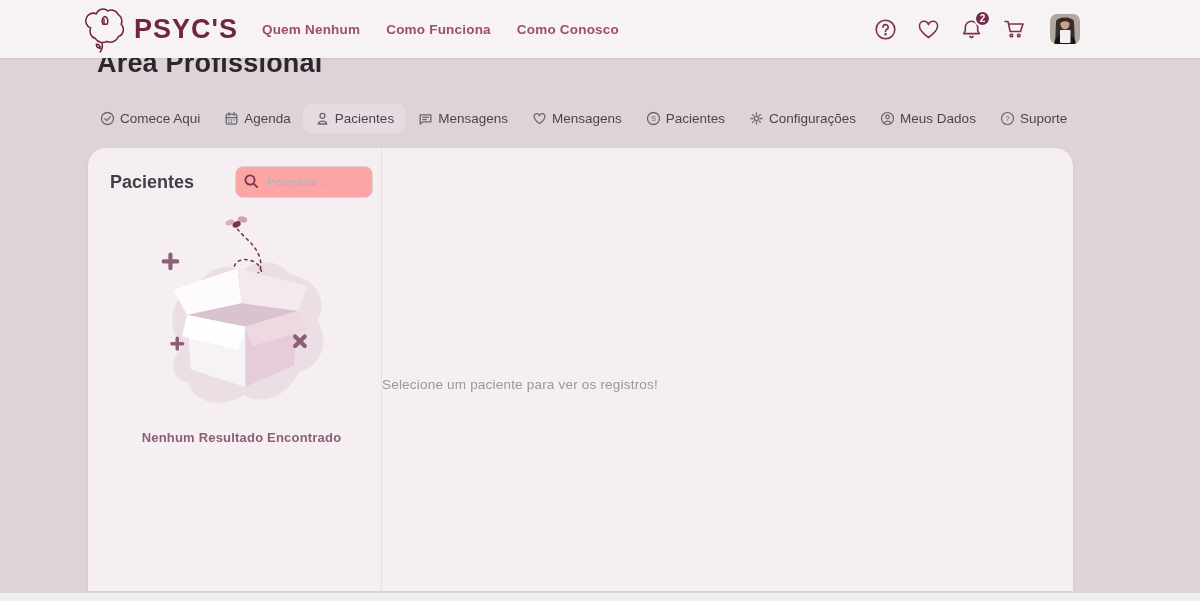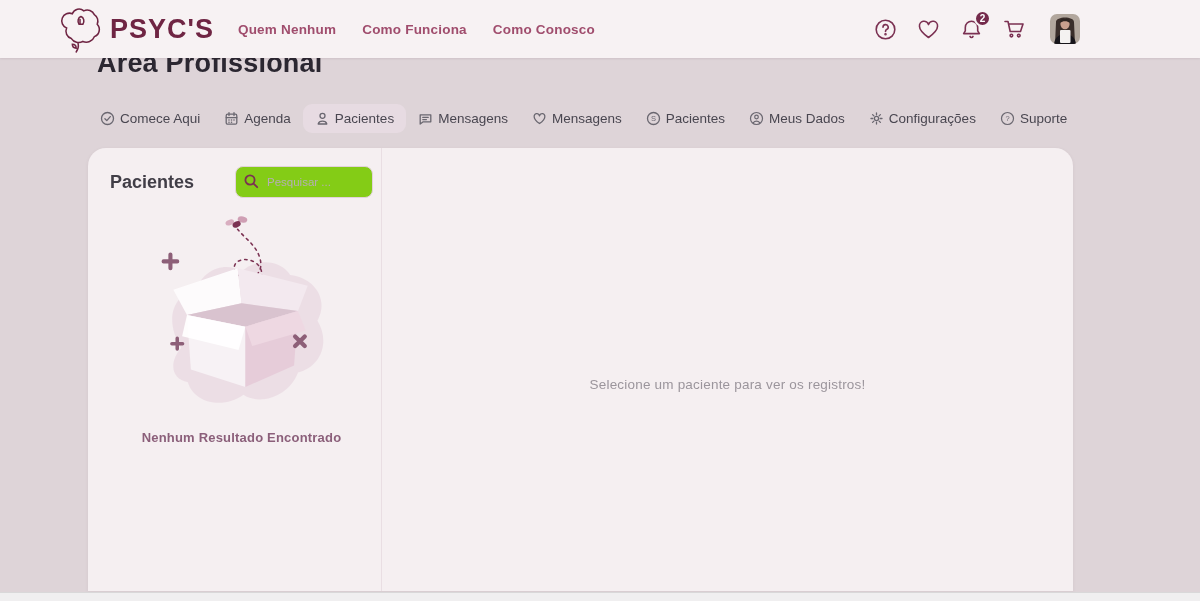--- a/index.html
+++ b/index.html
@@ -23,21 +23,21 @@
   body{
     font-family:"Liberation Sans", sans-serif;
     background:var(--page-bg);
     position:relative;
   }
   
   .header{
     position:fixed;top:0;left:0;width:1200px;height:58px;
     background:var(--header-bg);
     display:flex;align-items:center;
-    padding:0 120px 0 58px;
+    padding:0 120px 0 82px;
     z-index:10;
     box-shadow:0 1px 2px rgba(60,40,50,.10);
   }
   .logo{display:flex;align-items:center;gap:8px;cursor:pointer;}
   .logo-text{
     font-size:27px;font-weight:800;color:var(--brand);letter-spacing:1px;
   }
   .main-nav{display:flex;align-items:center;gap:26px;margin-left:24px;}
   .main-nav a{
     text-decoration:none;color:var(--nav-link);
@@ -85,33 +85,33 @@
     width:294px;border-right:1px solid var(--divider);
     padding:18px 8px 0 22px;flex-shrink:0;
   }
   .panel-head{display:flex;align-items:center;justify-content:space-between;}
   .panel-title{font-size:18px;font-weight:600;color:#413e47;}
   .searchbox{
     position:relative;width:138px;height:32px;
   }
   .searchbox input{
     width:100%;height:100%;border:1px solid var(--search-border);
-    border-radius:8px;background:#84cc16;outline:none;
+    border-radius:8px;background:#fca5a5;outline:none;
     padding:0 8px 0 31px;font-size:11.5px;color:#5a525a;
     font-family:"Liberation Sans", sans-serif;
   }
   .searchbox input::placeholder{color:#b5aeb4;}
   .searchbox .sicon{position:absolute;left:8px;top:7px;}
   .empty-state{margin-top:4px;text-align:center;}
   .empty-caption{
     margin-top:2px;font-size:13px;font-weight:700;color:var(--empty-text);
     letter-spacing:.2px;
   }
   .main-area{
-    flex:1;display:flex;align-items:center;justify-content:center;
+    flex:1;display:flex;align-items:center;
     padding-top:30px;
   }
   .main-message{font-size:13.5px;color:var(--muted-text);letter-spacing:.2px;}
   
   .bottom-strip{
     position:fixed;left:0;bottom:0;width:1200px;height:9px;
     background:#f0eff0;border-top:1px solid #d9d8d9;z-index:20;
   }
 </style>
 </head>
@@ -229,36 +229,36 @@
     <span class="ticon">
       <svg width="15" height="15" viewBox="0 0 15 15" fill="none" stroke="#6a6770" stroke-width="1.3">
         <circle cx="7.5" cy="7.5" r="6"></circle>
         <text x="7.5" y="10.2" text-anchor="middle" font-size="7.5" stroke="none" fill="#6a6770" font-family="Liberation Sans, sans-serif">S</text>
       </svg>
     </span>
     <span>Pacientes</span>
   </div>
   <div class="tab">
     <span class="ticon">
+      <svg width="15" height="15" viewBox="0 0 15 15" fill="none" stroke="#6a6770" stroke-width="1.3" stroke-linecap="round">
+        <circle cx="7.5" cy="7.5" r="2.1"></circle>
+        <path d="M7.5 2 v1.8 M7.5 11.2 v1.8 M2 7.5 h1.8 M11.2 7.5 h1.8 M3.6 3.6 l1.3 1.3 M10.1 10.1 l1.3 1.3 M11.4 3.6 l-1.3 1.3 M4.9 10.1 l-1.3 1.3"></path>
+      </svg>
+    </span>
+    <span>Configurações</span>
+  </div>
+  <div class="tab">
+    <span class="ticon">
       <svg width="15" height="15" viewBox="0 0 15 15" fill="none" stroke="#6a6770" stroke-width="1.2" stroke-linecap="round">
         <circle cx="7.5" cy="7.5" r="6"></circle>
         <circle cx="7.5" cy="6" r="1.8"></circle>
         <path d="M4.4 11.6 a3.6 2.8 0 0 1 6.2 0"></path>
       </svg>
     </span>
     <span>Meus Dados</span>
-  </div>
-  <div class="tab">
-    <span class="ticon">
-      <svg width="15" height="15" viewBox="0 0 15 15" fill="none" stroke="#6a6770" stroke-width="1.3" stroke-linecap="round">
-        <circle cx="7.5" cy="7.5" r="2.1"></circle>
-        <path d="M7.5 2 v1.8 M7.5 11.2 v1.8 M2 7.5 h1.8 M11.2 7.5 h1.8 M3.6 3.6 l1.3 1.3 M10.1 10.1 l1.3 1.3 M11.4 3.6 l-1.3 1.3 M4.9 10.1 l-1.3 1.3"></path>
-      </svg>
-    </span>
-    <span>Configurações</span>
   </div>
   <div class="tab">
     <span class="ticon">
       <svg width="15" height="15" viewBox="0 0 15 15" fill="none" stroke="#6a6770" stroke-width="1.2">
         <circle cx="7.5" cy="7.5" r="6"></circle>
         <text x="7.5" y="10.3" text-anchor="middle" font-size="7.5" stroke="none" fill="#6a6770" font-family="Liberation Sans, sans-serif">?</text>
       </svg>
     </span>
     <span>Suporte</span>
   </div>

